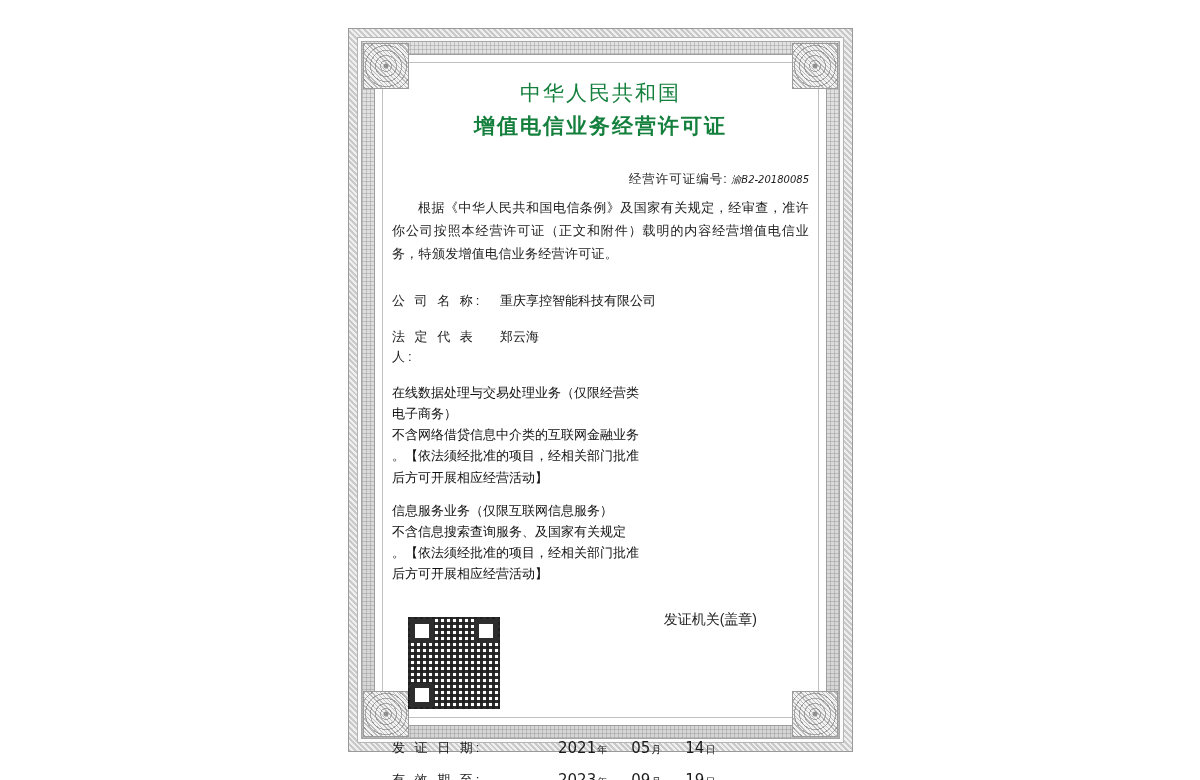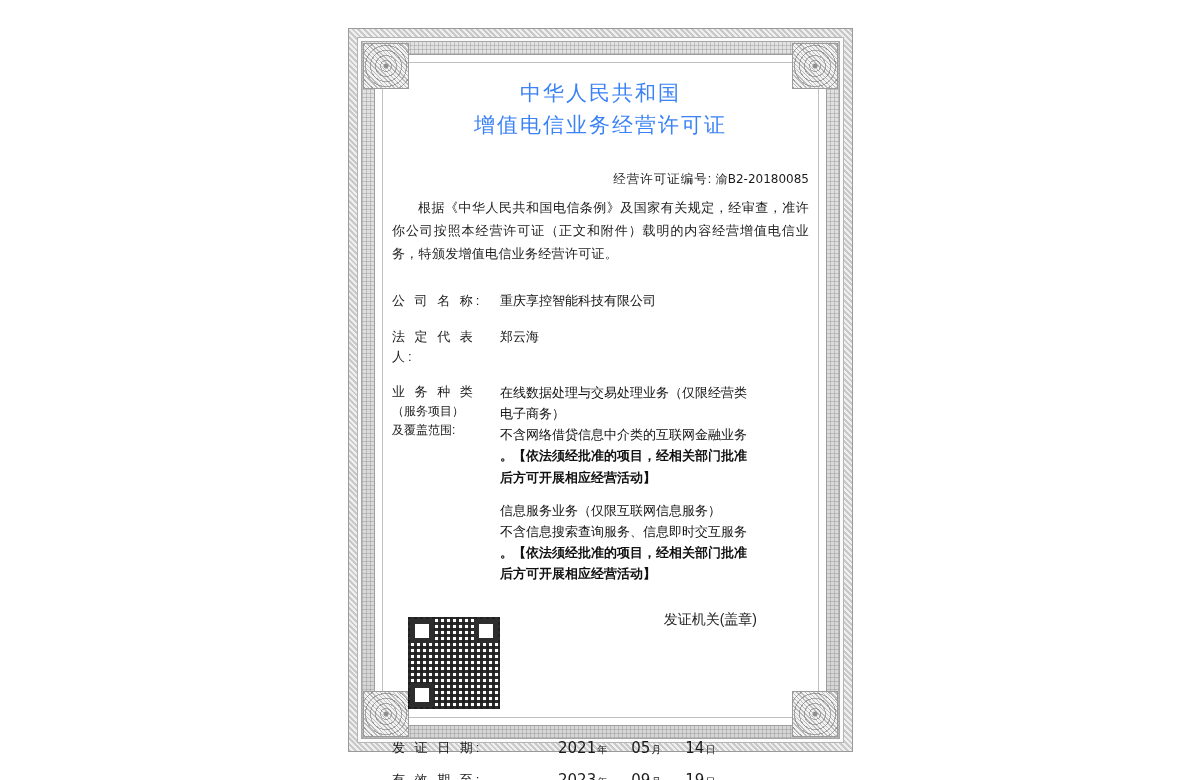--- a/index.html
+++ b/index.html
@@ -68,33 +68,33 @@
     position:absolute;
     left:44px;right:44px;top:42px;bottom:40px;
     color:#1b1b1b;
   }
   .title{
     text-align:center;
     font-family:"DejaVu Serif","Liberation Serif",serif;
     font-size:21px;
     letter-spacing:2px;
     line-height:1.5;
-    color:#3b82f6;
+    color:#15803d;
     margin-top:8px;
   }
-  .title .l2{display:block;font-size:21px;letter-spacing:2px;}
+  .title .l2{display:block;font-size:21px;letter-spacing:2px;font-weight:bold;}
 
   .lic-no{
     margin-top:30px;
     text-align:right;
     font-size:12.5px;
     white-space:nowrap;
   }
   .lic-no .label{letter-spacing:1px;}
-  .lic-no .value{font-family:"DejaVu Sans",sans-serif;font-size:12px;}
+  .lic-no .value{font-family:"DejaVu Sans",sans-serif;font-size:10px;font-style:italic;}
 
   .para{
     margin-top:9px;
     font-size:13px;
     line-height:1.75;
     text-align:justify;
     text-indent:2em;
     letter-spacing:.3px;
   }
 
@@ -114,21 +114,21 @@
   }
   .row .lab .sub{display:block;letter-spacing:0px;font-size:12px;}
   .row .val{
     flex:1;
     font-size:13px;
     line-height:1.6;
     color:#111;
   }
   .row.biz .val{line-height:1.62;}
   .biz-block{margin-bottom:12px;}
-  .bold-seg{font-weight:bold;}
+  .bold-seg{font-weight:normal;}
 
   
   .stamp-area{
     position:relative;
     height:118px;
     margin-top:2px;
   }
   .qr{
     position:absolute;left:16px;top:6px;
     width:92px;height:92px;
@@ -239,36 +239,31 @@
         <div class="lab">公 司 名 称:</div>
         <div class="val">重庆享控智能科技有限公司</div>
       </div>
 
       <div class="row">
         <div class="lab">法 定 代 表 人:</div>
         <div class="val">郑云海</div>
       </div>
 
       <div class="row biz">
-        <div class="lab">
-          <span>业 务 种 类</span>
-          <span class="sub">（服务项目）</span>
-          <span class="sub">及覆盖范围:</span>
-        </div>
         <div class="val">
           <div class="biz-block">
             <div>在线数据处理与交易处理业务（仅限经营类</div>
             <div>电子商务）</div>
             <div>不含网络借贷信息中介类的互联网金融业务</div>
             <div class="bold-seg">。【依法须经批准的项目，经相关部门批准</div>
             <div class="bold-seg">后方可开展相应经营活动】</div>
           </div>
           <div class="biz-block">
             <div>信息服务业务（仅限互联网信息服务）</div>
-            <div>不含信息搜索查询服务、信息即时交互服务</div>
+            <div>不含信息搜索查询服务、及国家有关规定</div>
             <div class="bold-seg">。【依法须经批准的项目，经相关部门批准</div>
             <div class="bold-seg">后方可开展相应经营活动】</div>
           </div>
         </div>
       </div>
 
     </div>
 
     <div class="stamp-area">
       <div class="qr">

